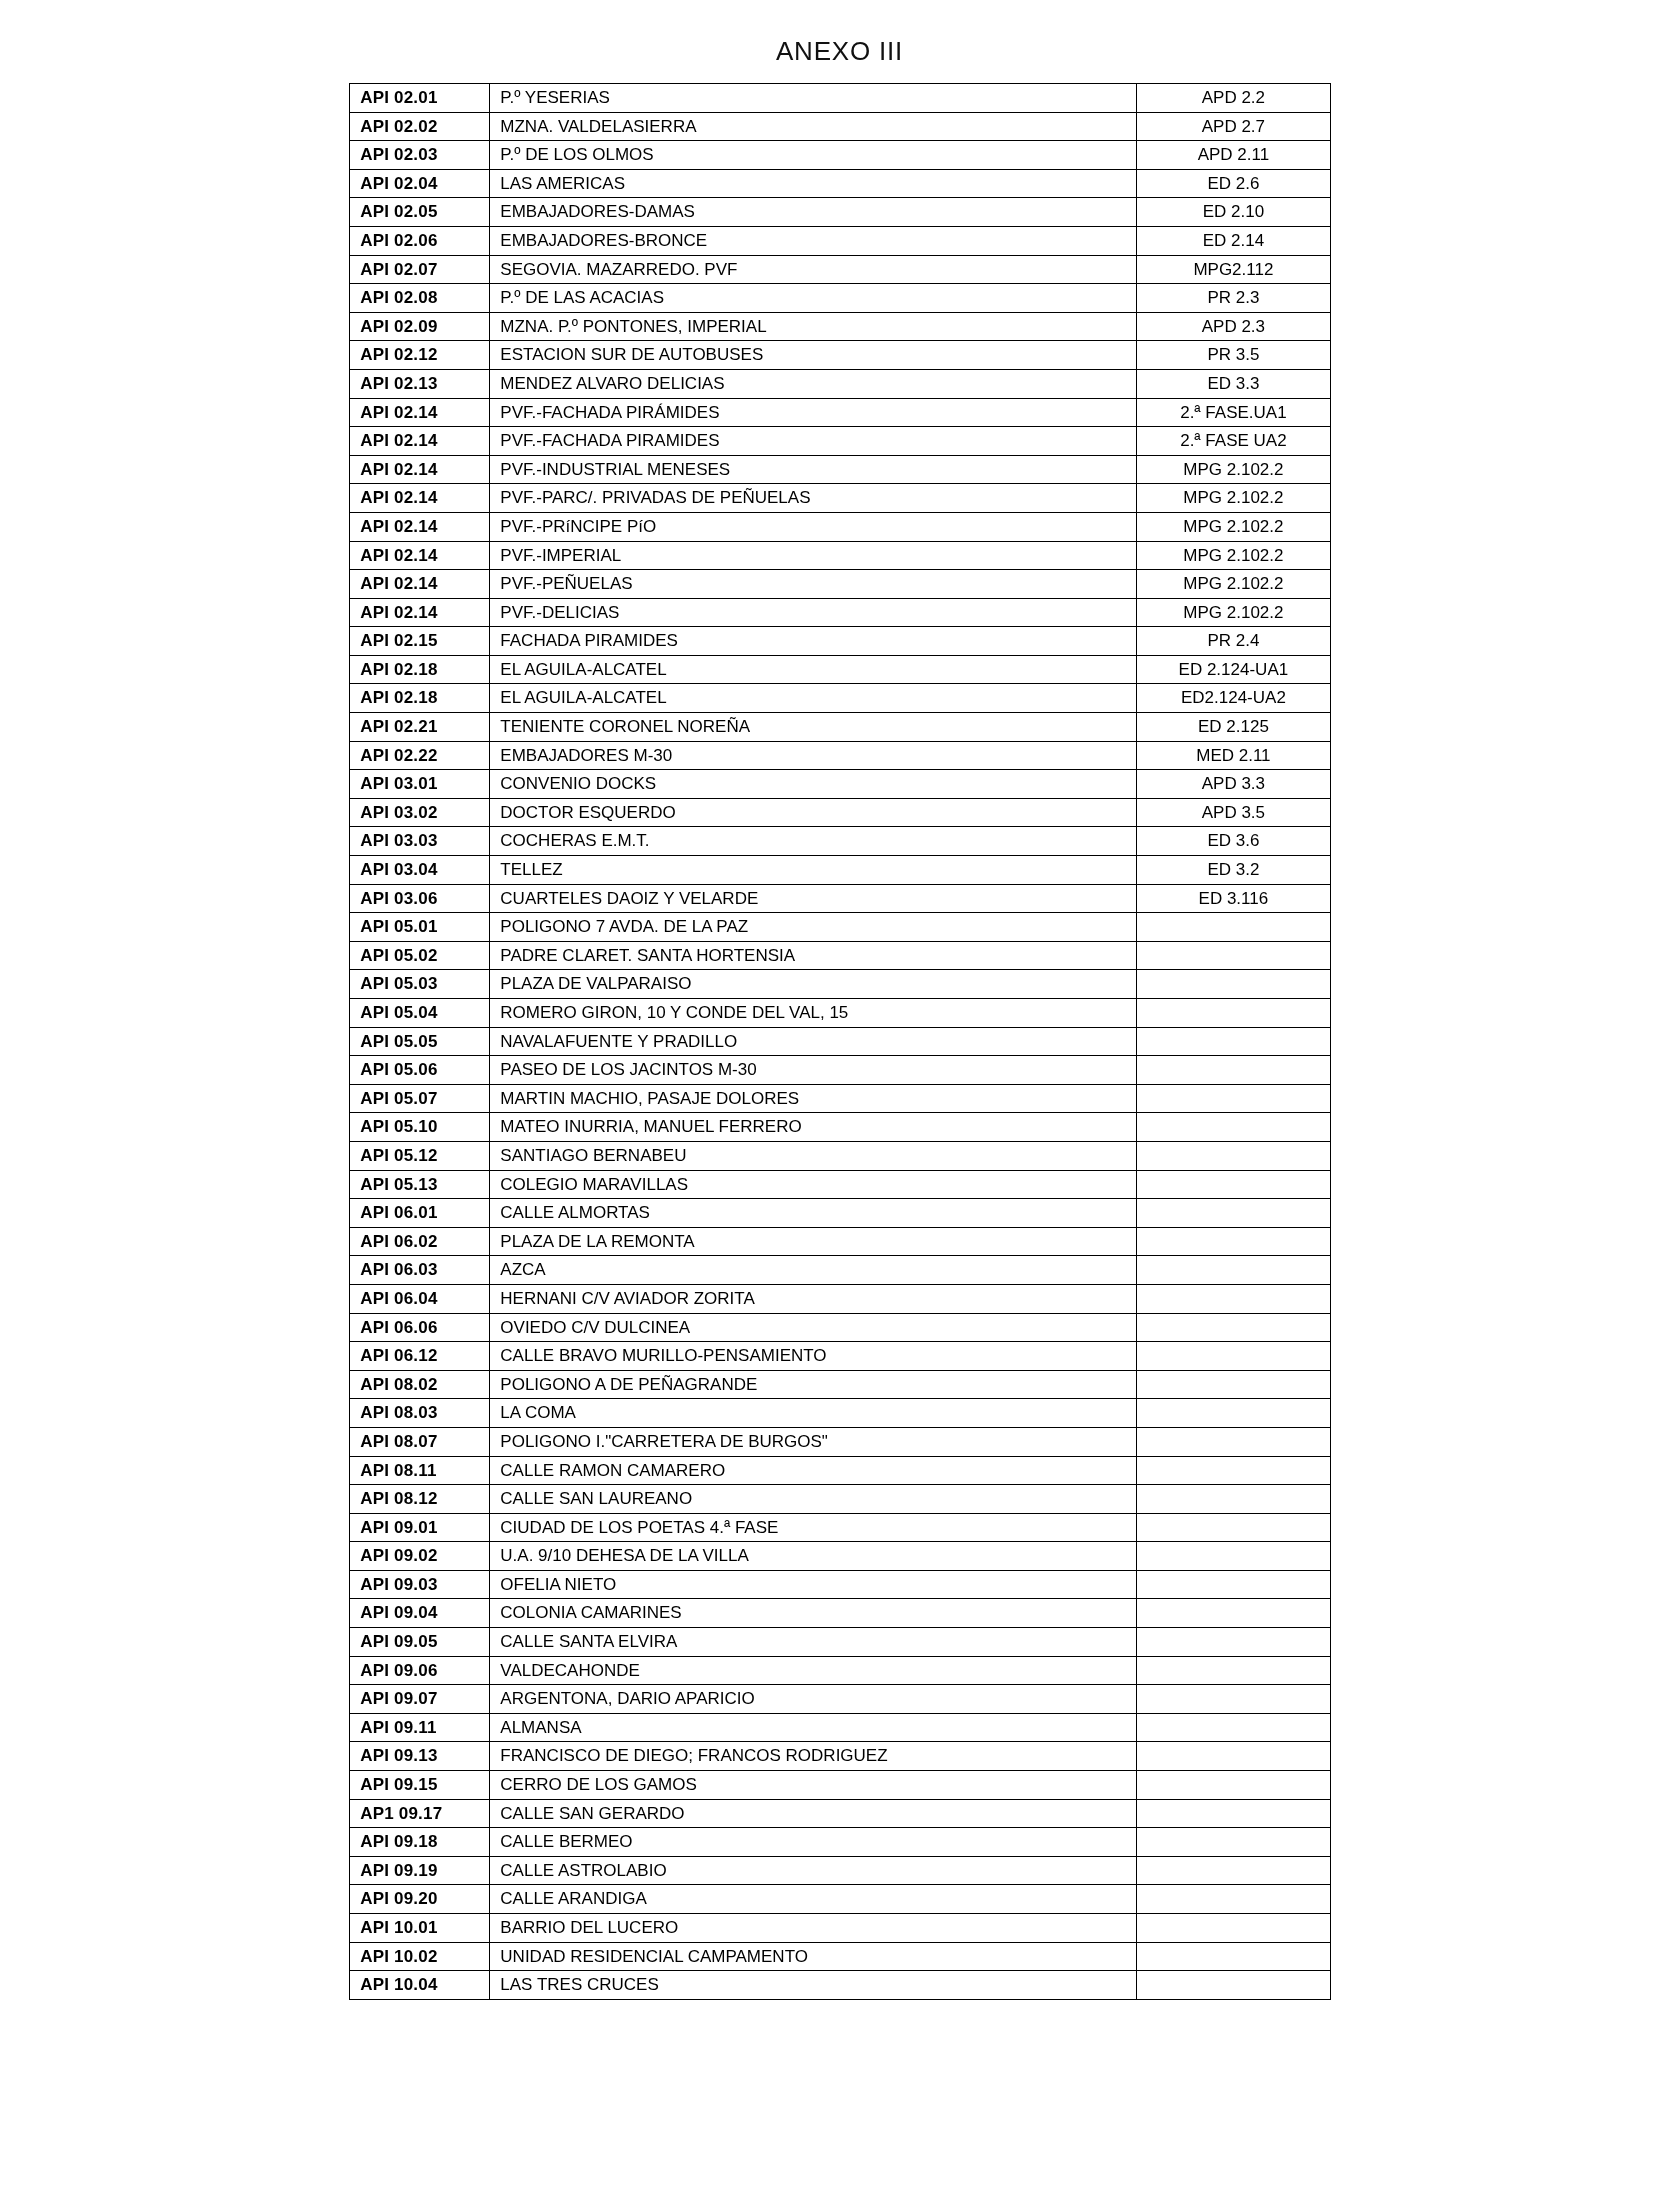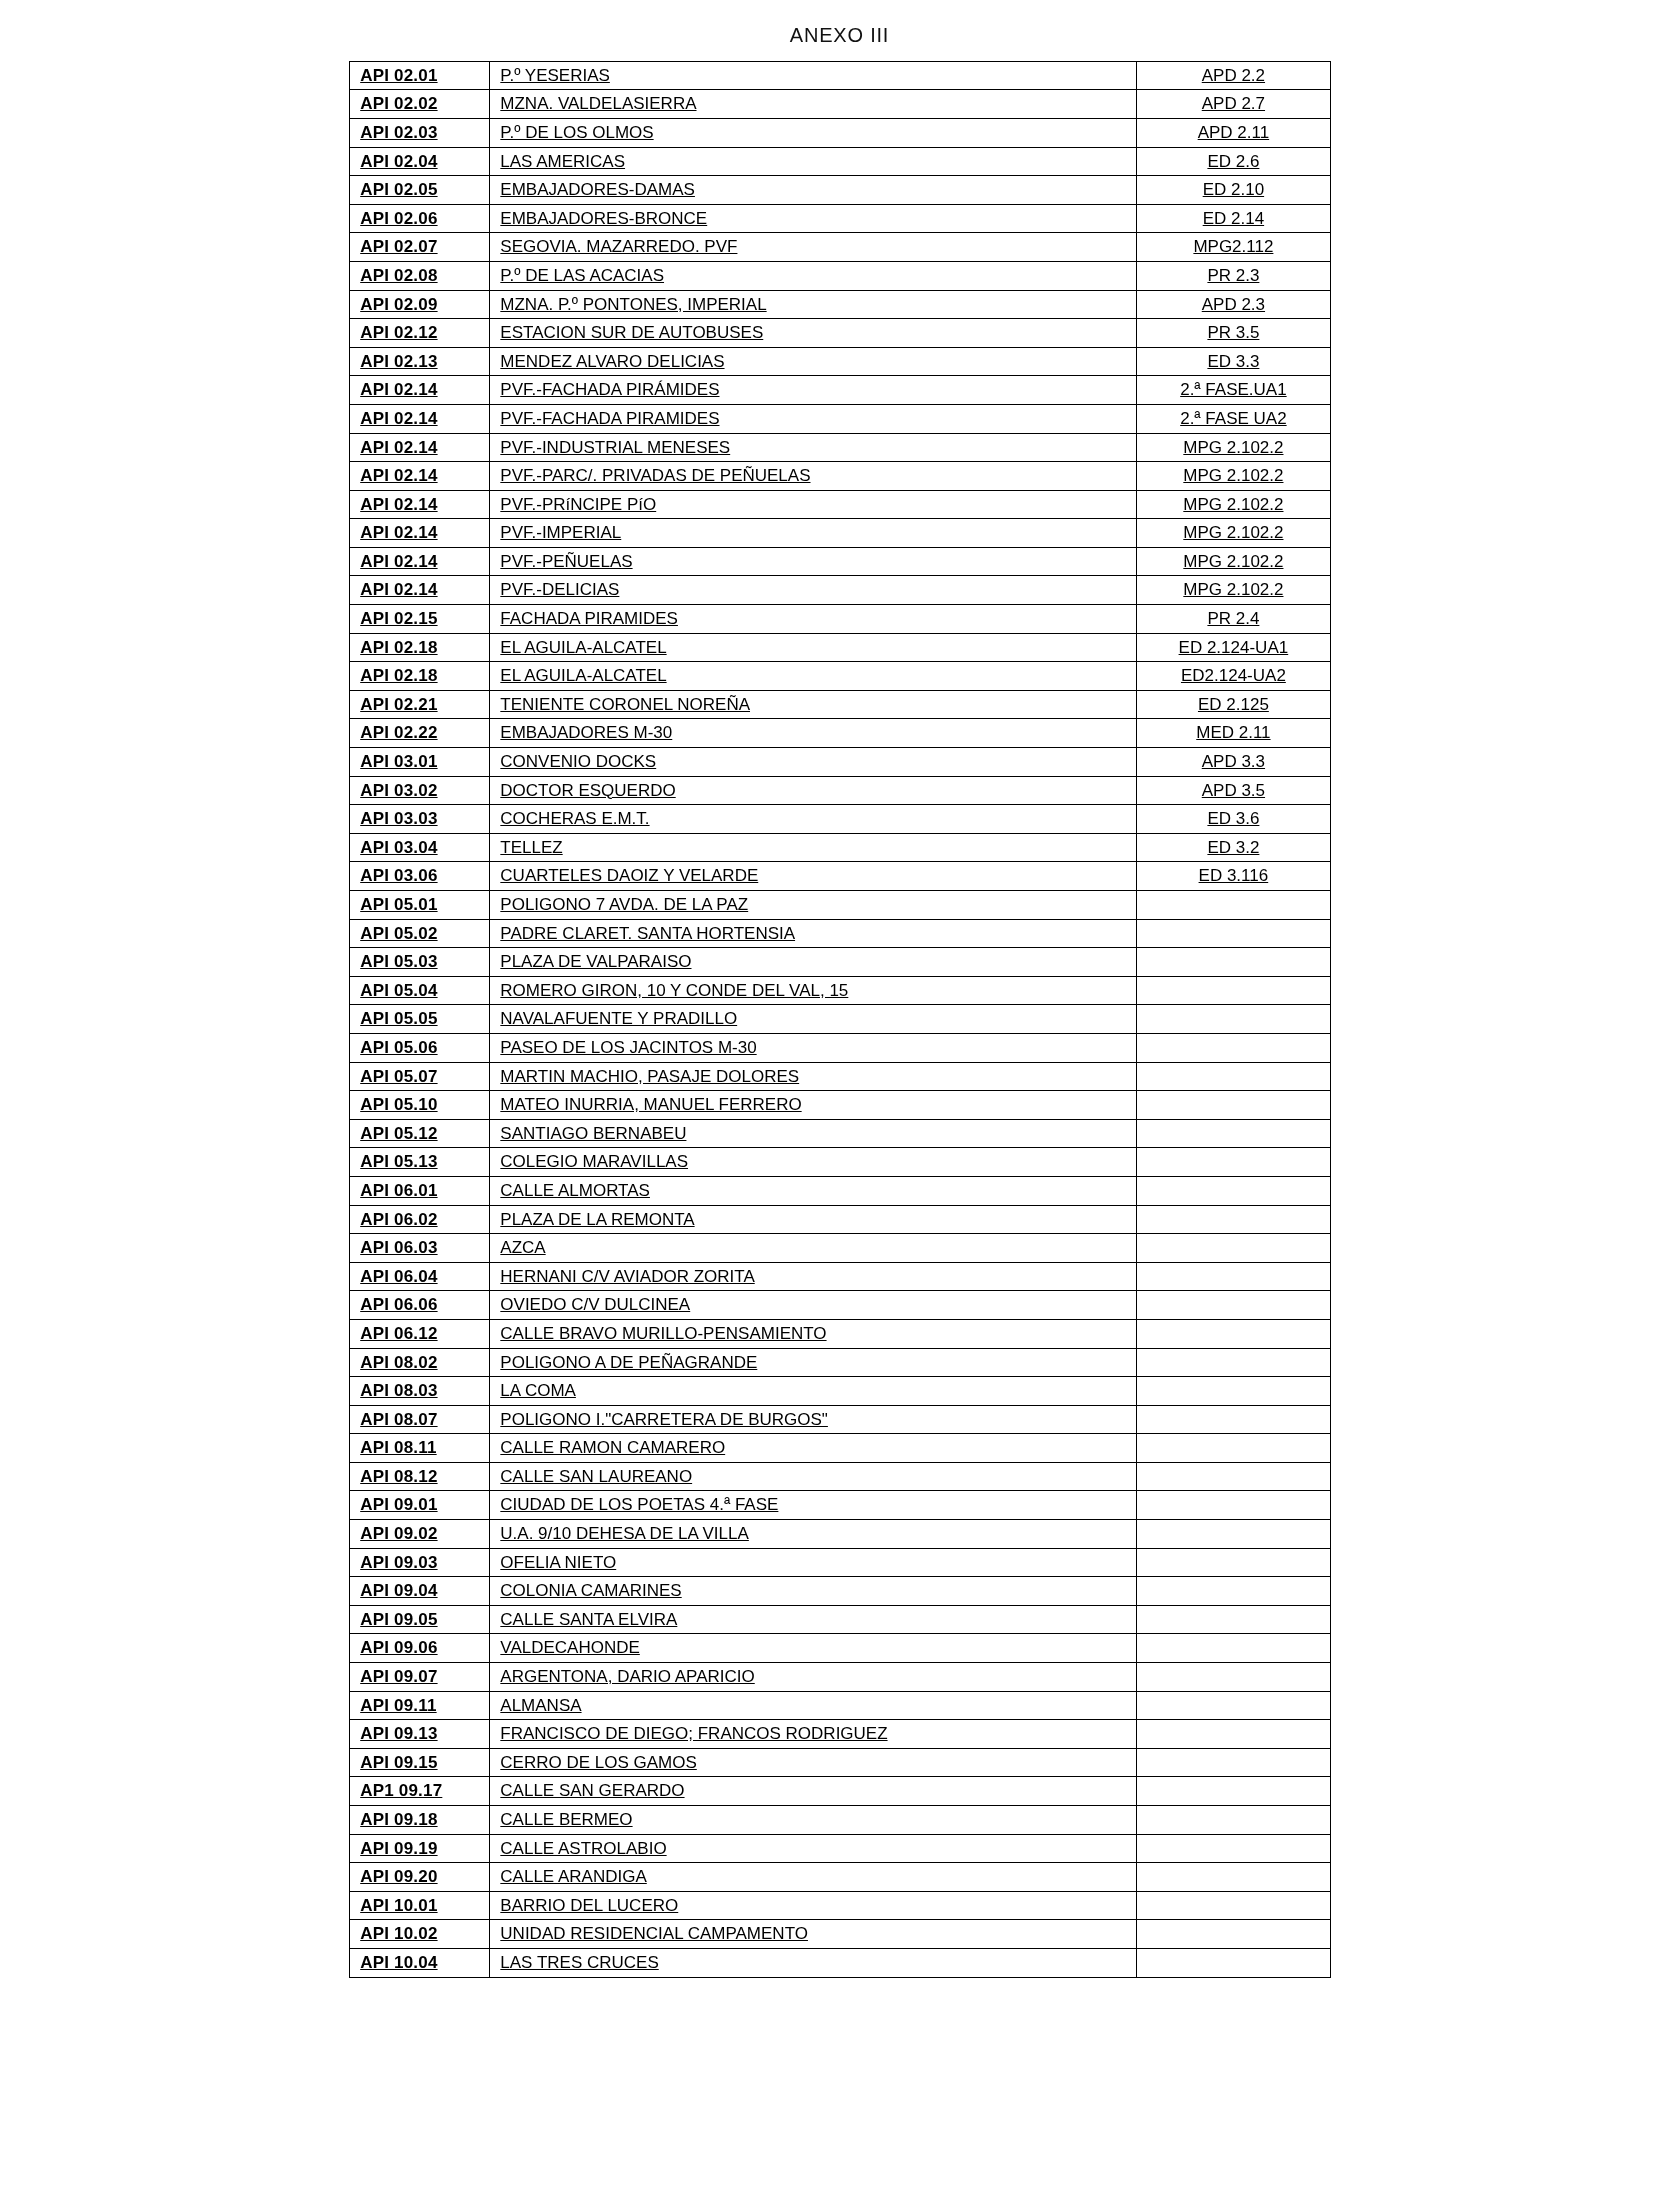--- a/index.html
+++ b/index.html
@@ -10,34 +10,33 @@
     font-family: "Liberation Sans", "DejaVu Sans", sans-serif;
   }
   .page {
     position: relative;
     width: 1679px;
     height: 2194px;
     background: #ffffff;
     overflow: hidden;
   }
   .page-title {
-    margin: 4px;
+    margin: 16px;
     padding-top: 20px;
     text-align: center;
-    font-size: 20px;
+    font-size: 26px;
     font-weight: 400;
     letter-spacing: 0.8px;
     color: #111111;
   }
   table.annex-table {
     border-collapse: collapse;
     table-layout: fixed;
     width: 982px;
     margin: 13.8px auto 0 auto;
-    text-decoration: underline;
   }
   table.annex-table td {
     border: 1.5px solid #000000;
     height: 27.6px;
     font-size: 17px;
     line-height: 27.6px;
     vertical-align: middle;
     padding: 0 10.7px;
     white-space: nowrap;
     overflow: hidden;

